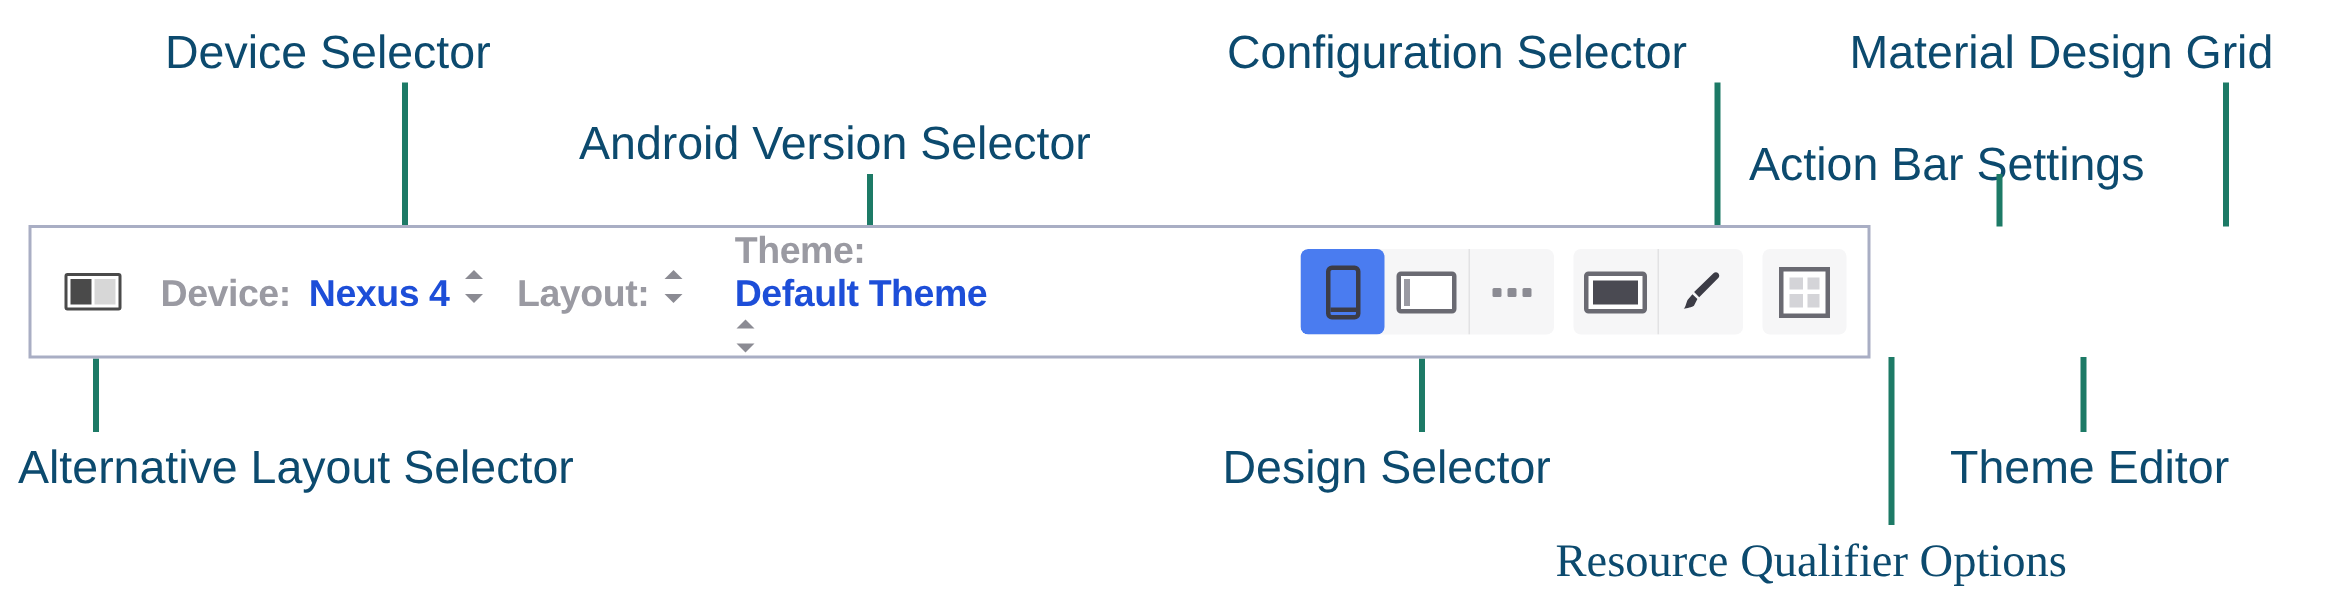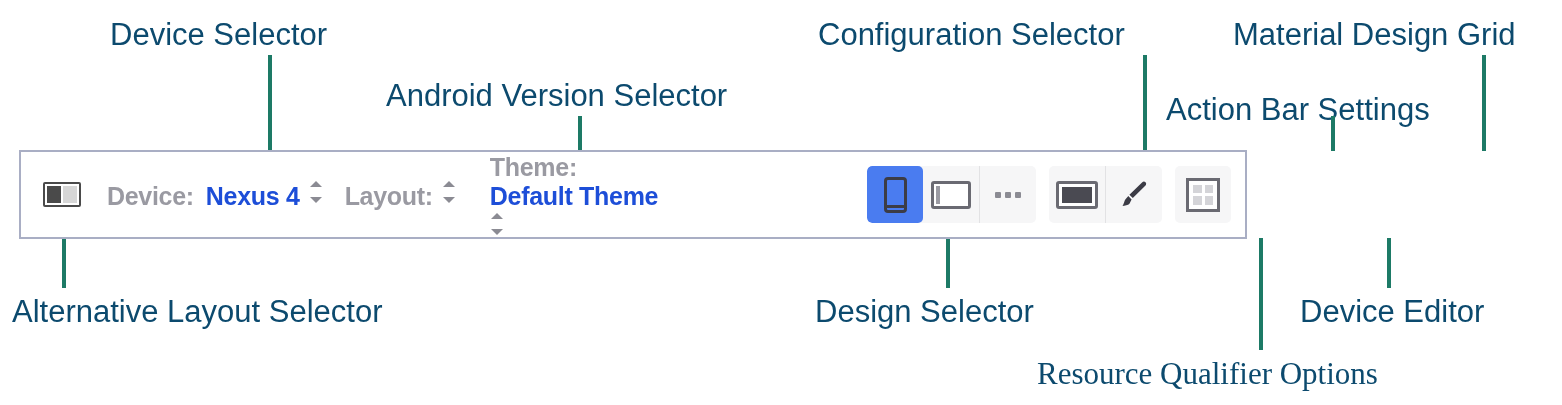--- a/index.html
+++ b/index.html
@@ -231,21 +231,21 @@
 <div class="annot" style="left:818px; top:18px;">Configuration Selector</div>
 
 <div class="annot" style="left:1233px; top:18px;">Material Design Grid</div>
 
 <div class="annot" style="left:1166px; top:93px;">Action Bar Settings</div>
 
 <div class="annot" style="left:12px; top:295px;">Alternative Layout Selector</div>
 
 <div class="annot" style="left:815px; top:295px;">Design Selector</div>
 
-<div class="annot" style="left:1300px; top:295px;">Device Editor</div>
+<div class="annot" style="left:1300px; top:295px;">Theme Editor</div>
 
 <div class="annot" style="left:1037px; top:357px;font-family:Liberation Serif, serif;">Resource Qualifier Options</div>
 
 <div class="leader" style="left:268px; top:55px; height:96px;"></div>
 
 <div class="leader" style="left:578px; top:116px; height:35px;"></div>
 
 <div class="leader" style="left:1143px; top:55px; height:96px;"></div>
 
 <div class="leader" style="left:1482px; top:55px; height:96px;"></div>

